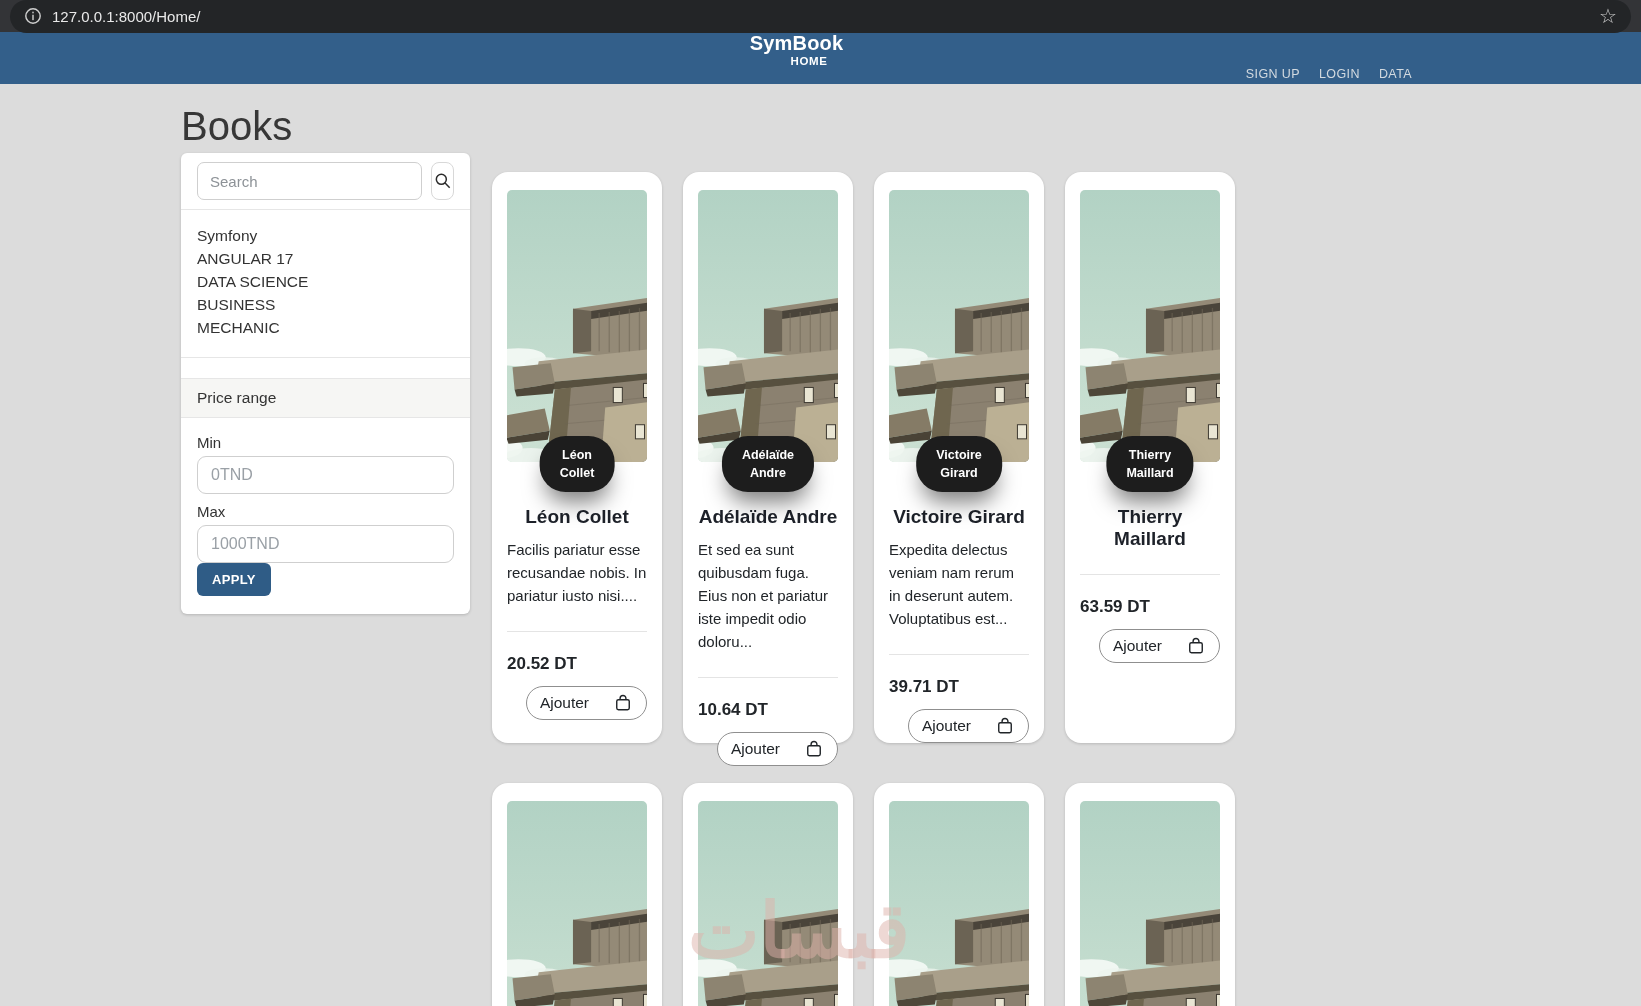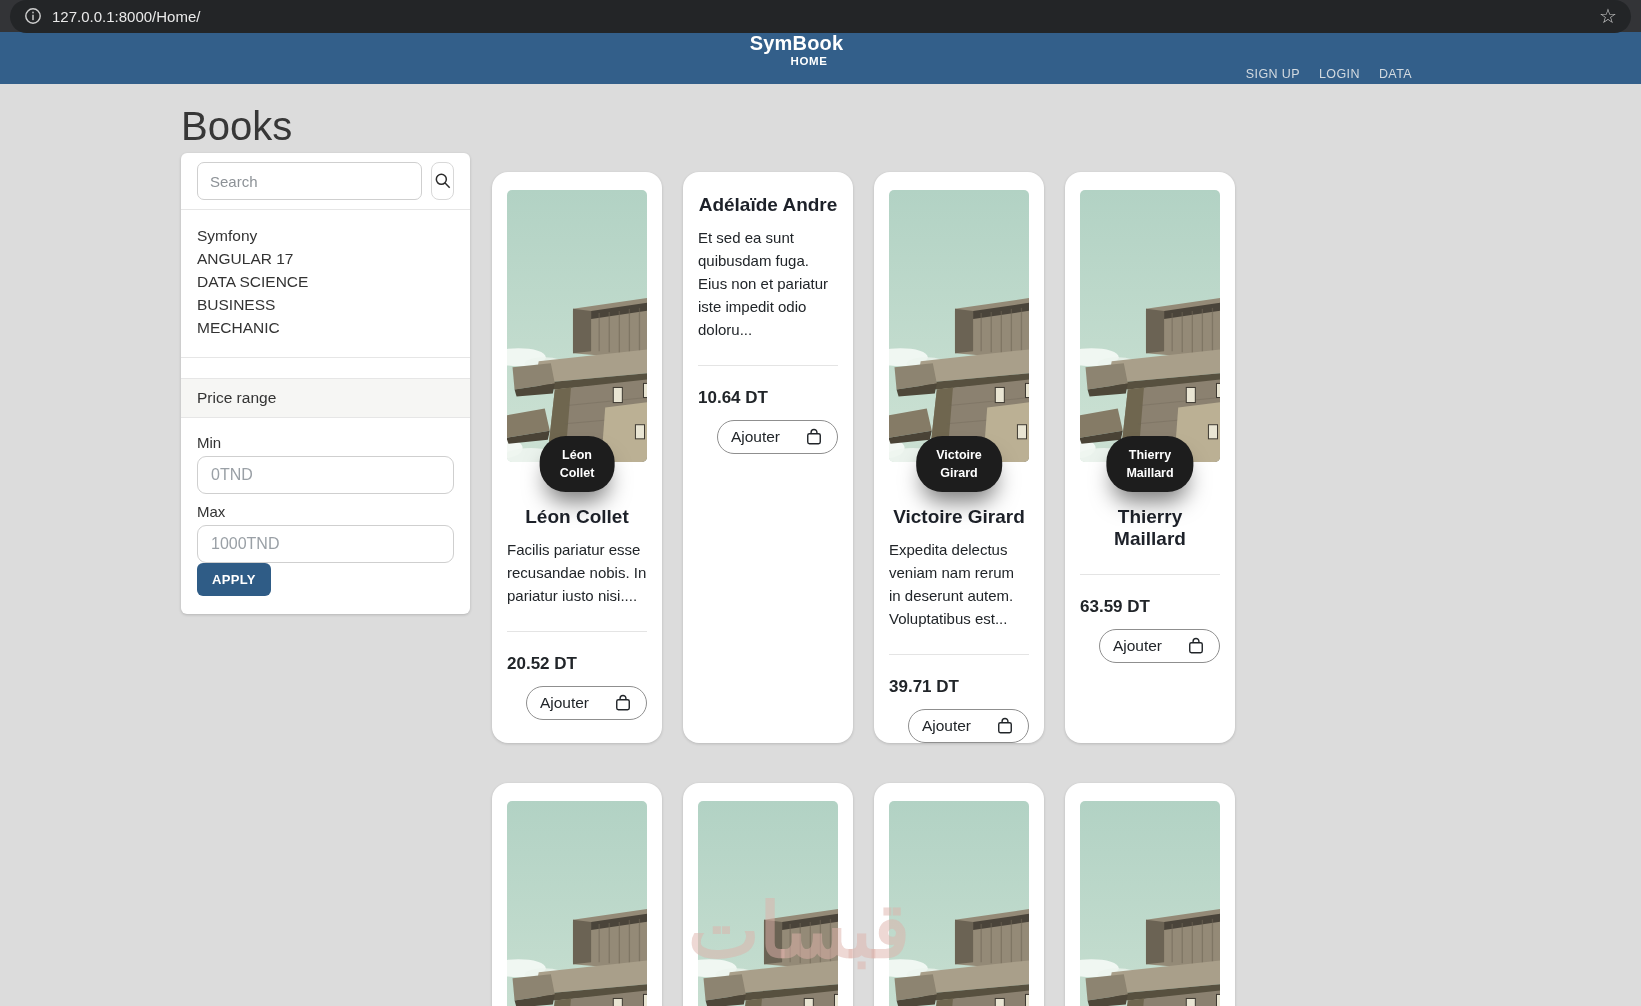--- a/index.html
+++ b/index.html
@@ -212,20 +212,29 @@
           <button class="add-btn">
             <span>Ajouter</span>
             <svg width="20" height="20">
                 <use href="#bag-icon"></use>
               </svg>
           </button>
         </div>
       </div>
 
       <div class="card">
+        <div class="cover-wrap">
+          <svg class="cover">
+              <use href="#cover-art"></use>
+            </svg>
+          <div class="author-badge">
+            <span>Adélaïde</span>
+              <span>Andre</span>
+          </div>
+        </div>
         <div class="book-title">Adélaïde Andre</div>
         <div class="book-desc">Et sed ea sunt quibusdam fuga. Eius non et pariatur iste impedit odio doloru...</div>
         <hr class="card-hr">
         <div class="book-price">10.64 DT</div>
         <div class="btn-row">
           <button class="add-btn">
             <span>Ajouter</span>
             <svg width="20" height="20">
                 <use href="#bag-icon"></use>
               </svg>

